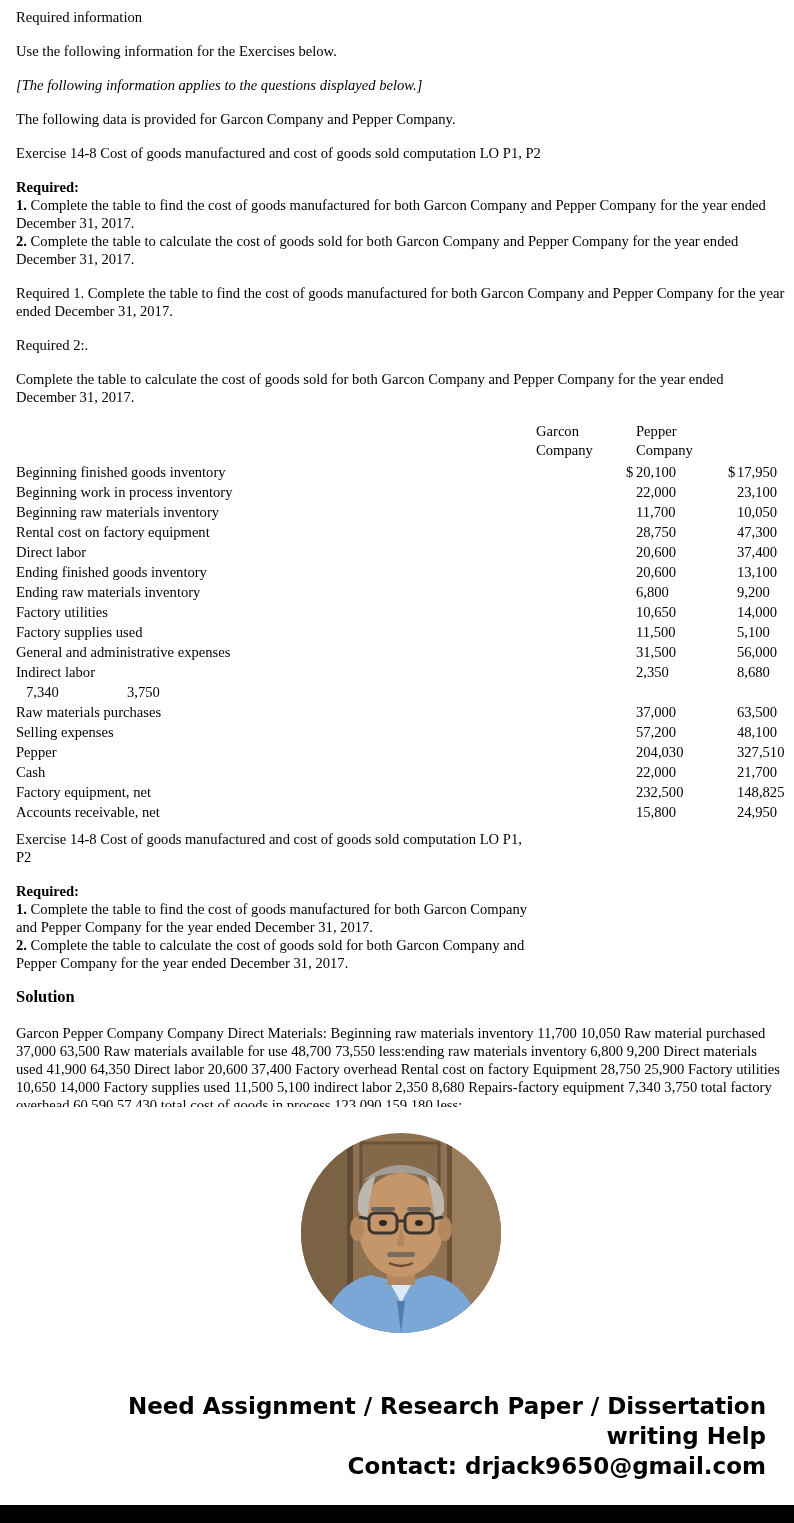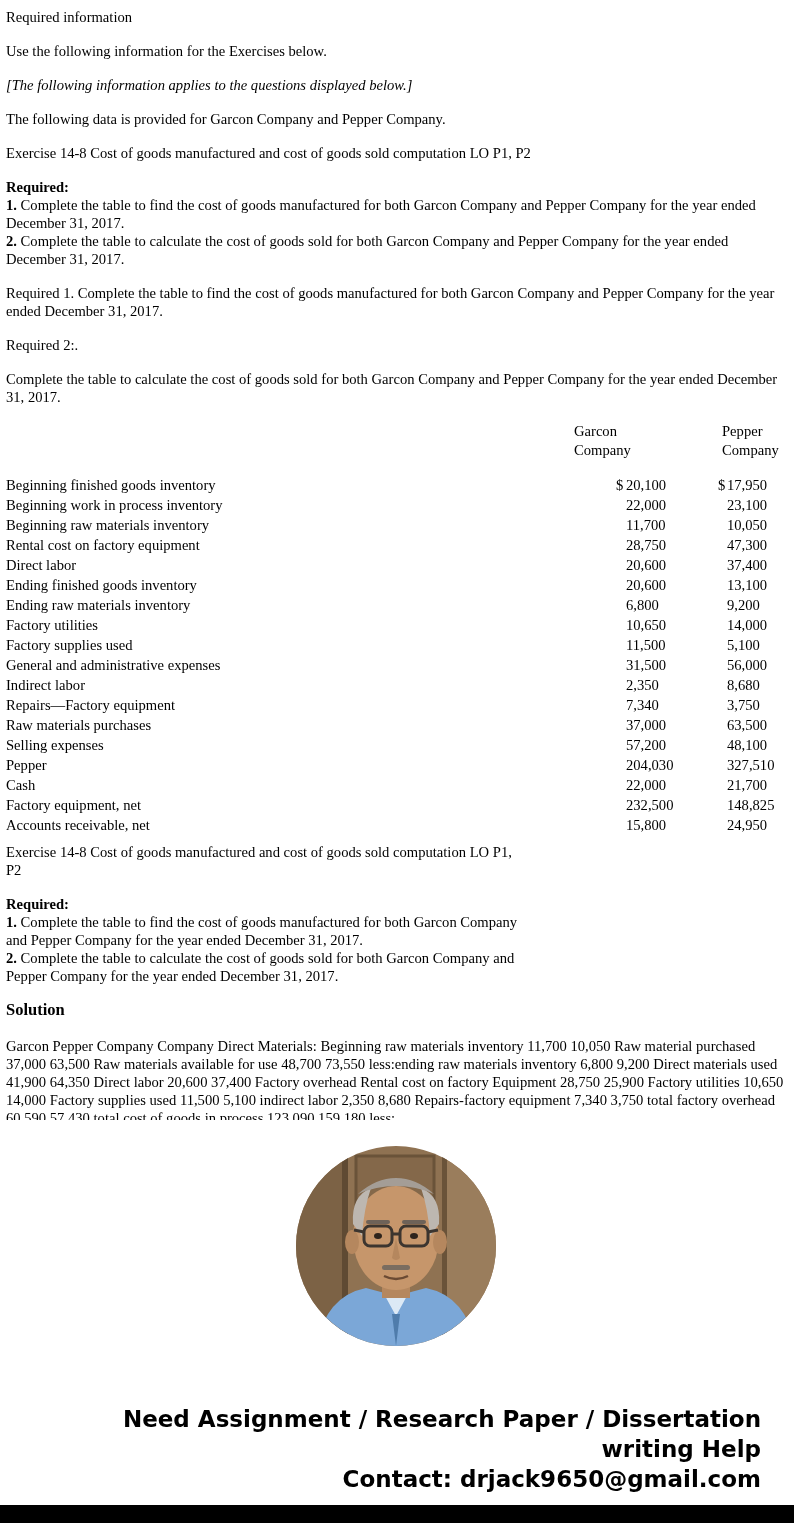--- a/index.html
+++ b/index.html
@@ -2,28 +2,28 @@
 <html><head>
 <meta charset="utf-8">
 <style>
   html,body{margin:0;padding:0;}
   body{
     width:794px;height:1523px;position:relative;overflow:hidden;
     background:#ffffff;color:#000000;
     font-family:"Liberation Serif", serif;
     font-size:14.6px;line-height:18px;
   }
-  .doc{padding:8px 8px 0 6px;}
+  .doc{padding:8px 8px 0 16px;}
   p{margin:0 0 16px 0;}
   .italic{font-style:italic;}
   b{font-weight:bold;}
 
   
   .ftable{margin:4px 0 8px 0;}
-  .thead{display:flex;line-height:19px;margin-bottom:15px;gap:48px;}
+  .thead{display:flex;line-height:19px;margin-bottom:2px;}
   .thead .spacer{width:520px;flex:0 0 520px;}
   .thead .hcol{width:100px;flex:0 0 100px;}
   .trow{display:flex;height:20px;line-height:20px;}
   .trow .lbl{width:610px;flex:0 0 610px;white-space:nowrap;overflow:hidden;}
   .cell{display:flex;white-space:nowrap;}
   .cell.g{width:102px;flex:0 0 102px;}
   .cell.g .ds{width:10px;display:inline-block;}
   .cell.p .ds{width:9px;display:inline-block;}
 
   .narrow515{width:515px;}
@@ -203,21 +203,20 @@
             <span class="ds"></span>
             <span class="val">2,350</span>
           </div>
       <div class="cell p">
             <span class="ds"></span>
             <span class="val">8,680</span>
           </div>
     </div>
 
     <div class="trow">
-      <div class="lbl">Repairs—Factory equipment</div>
       <div class="cell g">
             <span class="ds"></span>
             <span class="val">7,340</span>
           </div>
       <div class="cell p">
             <span class="ds"></span>
             <span class="val">3,750</span>
           </div>
     </div>
 

